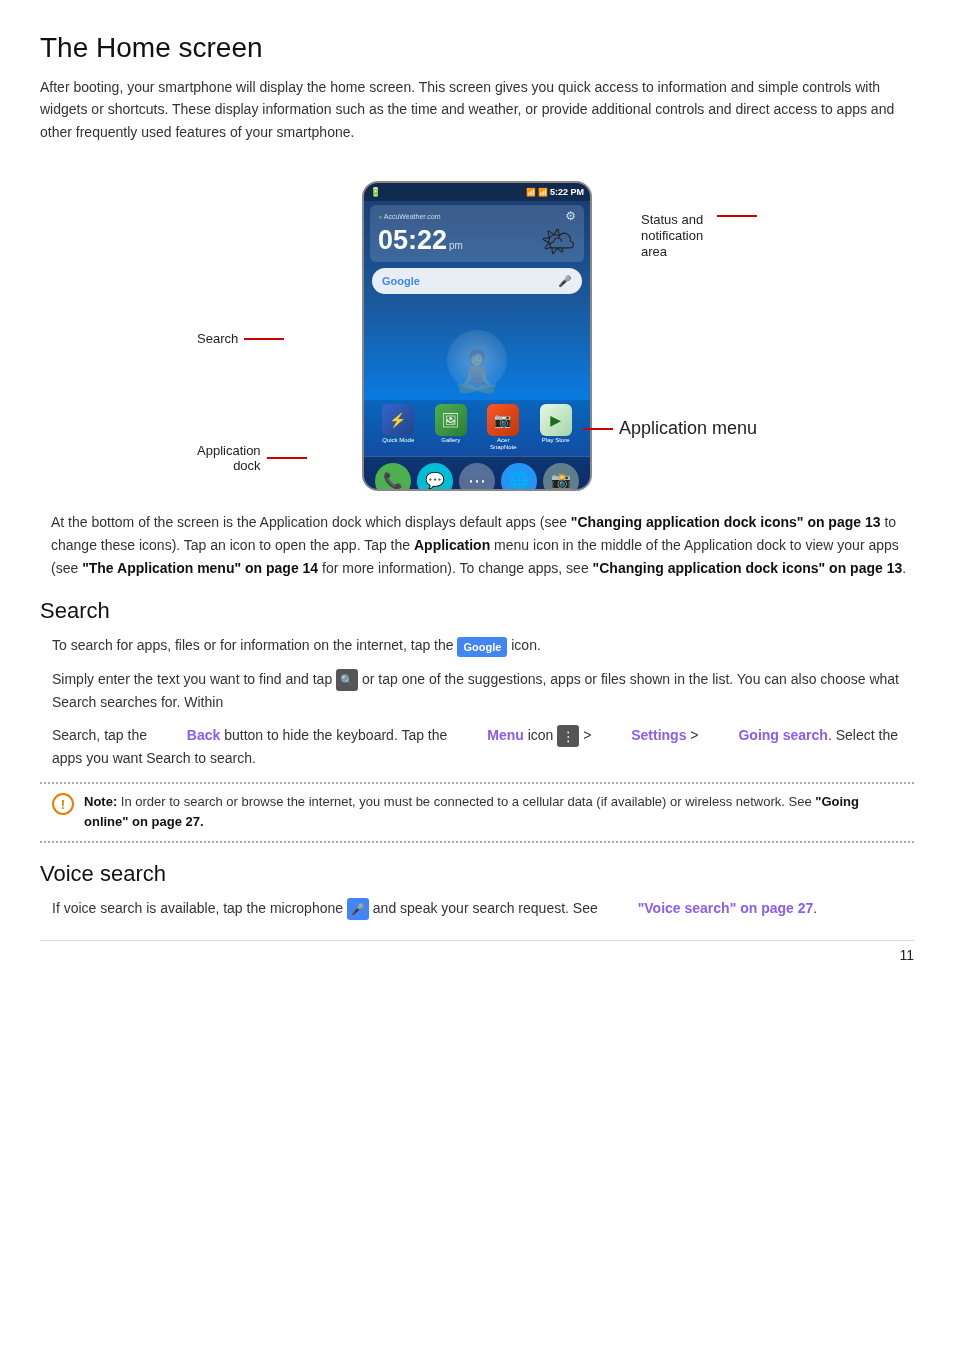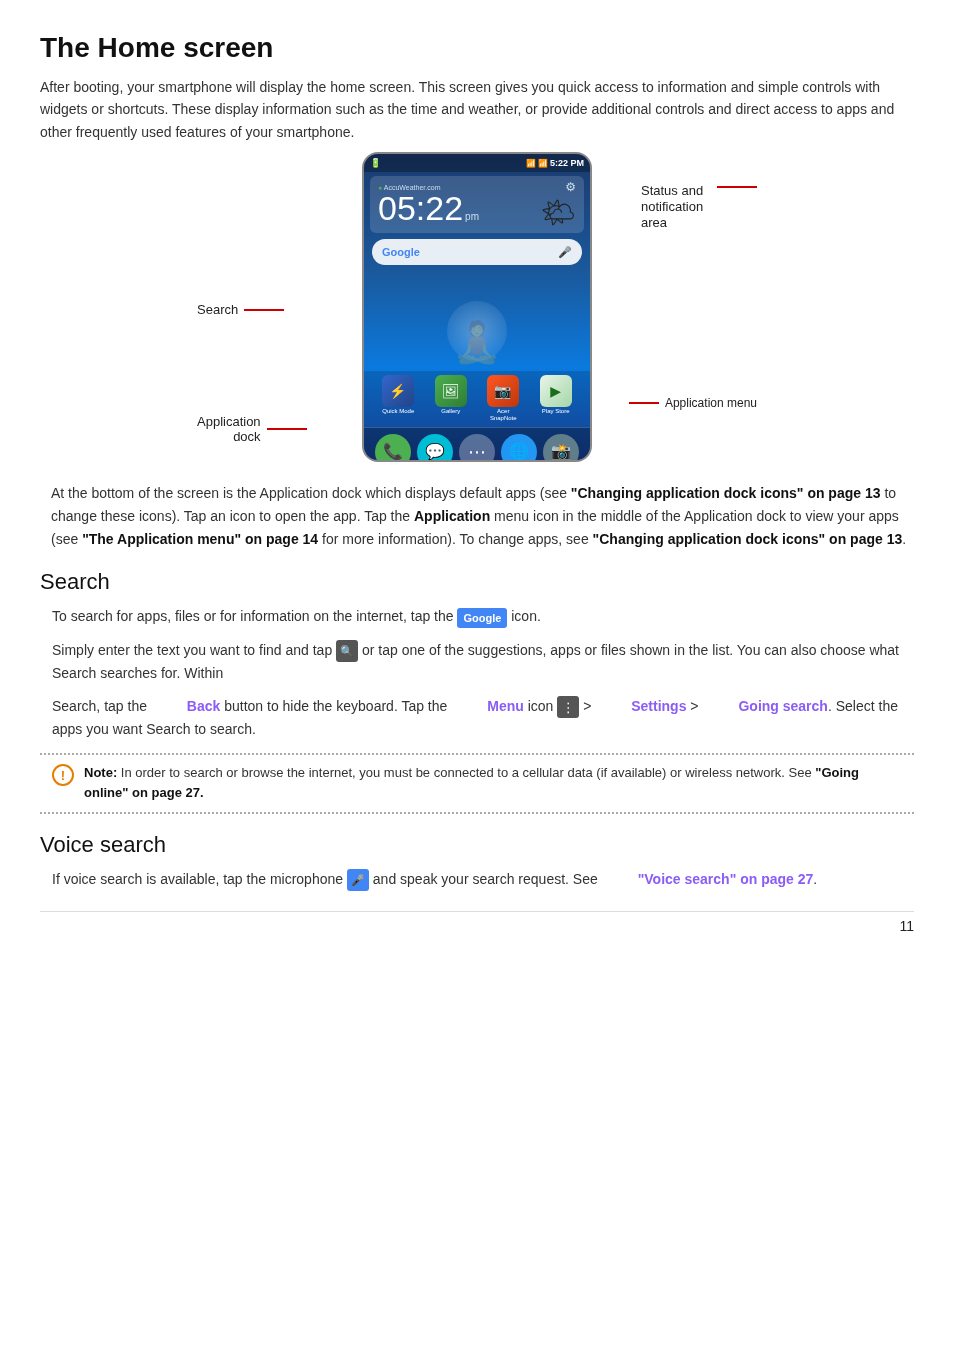--- a/index.html
+++ b/index.html
@@ -6,28 +6,28 @@
     body {
       font-family: Arial, sans-serif;
       font-size: 14px;
       background: #fff;
       color: #222;
       padding: 32px 40px 40px 40px;
       max-width: 954px;
     }
     h1.page-title {
       font-size: 28px;
-      font-weight: bold;
+      font-weight: normal;
       margin-bottom: 12px;
       color: #111;
     }
     .intro-text {
       font-size: 14px;
       line-height: 1.6;
-      margin-bottom: 9px;
+      margin-bottom: 38px;
       color: #333;
     }
     
     .diagram-wrapper {
       display: flex;
       justify-content: center;
       position: relative;
       margin-bottom: 20px;
     }
     .diagram-container {
@@ -62,21 +62,21 @@
       background: rgba(255,255,255,0.15);
       margin: 4px 6px;
       border-radius: 6px;
       padding: 4px 8px;
       display: flex;
       align-items: center;
       justify-content: space-between;
     }
     .weather-left { }
     .weather-site { font-size: 7px; color: #cde; }
-    .weather-time-big { font-size: 34px; font-weight: normal; color: #fff; line-height: 1; }
+    .weather-time-big { font-size: 27px; font-weight: bold; color: #fff; line-height: 1; }
     .weather-pm { font-size: 10px; color: #cde; margin-top: 20px; }
     .weather-icon { font-size: 28px; }
     .gear-icon { font-size: 12px; color: #cde; }
     
     .google-bar {
       background: rgba(255,255,255,0.9);
       margin: 6px 8px;
       border-radius: 20px;
       height: 26px;
       display: flex;
@@ -350,21 +350,21 @@
         </div>
       </div>
 
       <div style="position:absolute; top:150px; left:0; display:flex; align-items:center; gap:6px;">
         <span style="font-size:13px; color:#222;">Search</span>
         <div style="width:40px; height:2px; background:#c00;"></div>
       </div>
 
       <div style="position:absolute; bottom:52px; right:0; display:flex; align-items:center; gap:6px;">
         <div style="width:30px; height:2px; background:#c00;"></div>
-        <span style="font-size:12px; color:#222;">Application menu</span>
+        <span style="font-size:18px; color:#222;">Application menu</span>
       </div>
 
       <div style="position:absolute; bottom:18px; left:0; display:flex; align-items:center; gap:6px;">
         <span style="font-size:13px; color:#222; text-align:right;">Application<br>dock</span>
         <div style="width:40px; height:2px; background:#c00;"></div>
       </div>
 
     </div>
   </div>
 </div>

